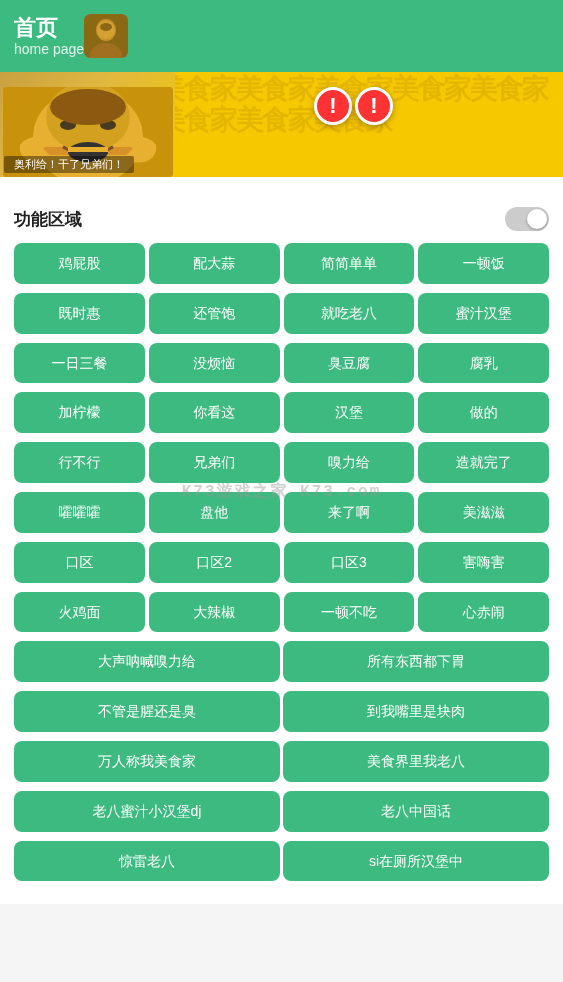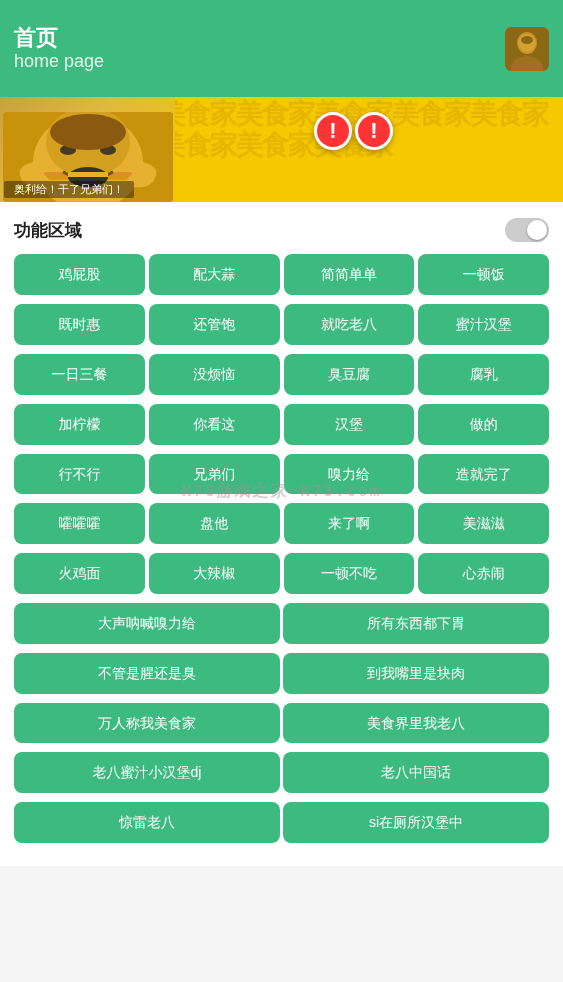--- a/index.html
+++ b/index.html
@@ -6,35 +6,34 @@
     body {
       font-family: -apple-system, BlinkMacSystemFont, "PingFang SC", "Microsoft YaHei", sans-serif;
       background: #f5f5f5;
       width: 563px;
       min-height: 982px;
     }
 
     
     .header {
       background: #3dba7f;
-      padding: 25px 14px;
-      display: flex;
-      align-items: center;
-      justify-content: space-between;
+      padding: 14px 14px;
+      display: flex;
+      align-items: center;
       min-height: 60px;
     }
     .header-left {}
     .header-title {
       font-size: 22px;
       font-weight: bold;
       color: #fff;
       line-height: 1.2;
     }
     .header-subtitle {
-      font-size: 18px;
+      font-size: 14px;
       color: rgba(255,255,255,0.85);
     }
     .header-avatar {
       width: 44px;
       height: 44px;
       border-radius: 6px;
       background: #888;
       overflow: hidden;
       display: flex;
       align-items: center;
@@ -119,21 +118,21 @@
       color: #fff;
       font-weight: bold;
       border: 3px solid #fff;
       box-shadow: 0 2px 6px rgba(0,0,0,0.3);
     }
 
     
     .main {
       background: #fff;
       margin: 0;
-      padding: 0 14px 14px;
+      padding: 14px 14px 14px;
     }
 
     
     .section-header {
       display: flex;
       align-items: center;
       justify-content: space-between;
       padding: 16px 0 12px;
     }
     .section-title {
@@ -296,20 +295,26 @@
     <button class="fn-btn">造就完了</button>
   </div>
 
   <div class="btn-grid-4">
     <button class="fn-btn">嚯嚯嚯</button>
     <button class="fn-btn">盘他</button>
     <button class="fn-btn">来了啊</button>
     <button class="fn-btn">美滋滋</button>
   </div>
 
+  <div class="btn-grid-4">
+    <button class="fn-btn">口区</button>
+    <button class="fn-btn">口区2</button>
+    <button class="fn-btn">口区3</button>
+    <button class="fn-btn">害嗨害</button>
+  </div>
 
   <div class="btn-grid-4">
     <button class="fn-btn">火鸡面</button>
     <button class="fn-btn">大辣椒</button>
     <button class="fn-btn">一顿不吃</button>
     <button class="fn-btn">心赤闹</button>
   </div>
 
   <div class="btn-grid-2">
     <button class="fn-btn">大声呐喊嗅力给</button>

